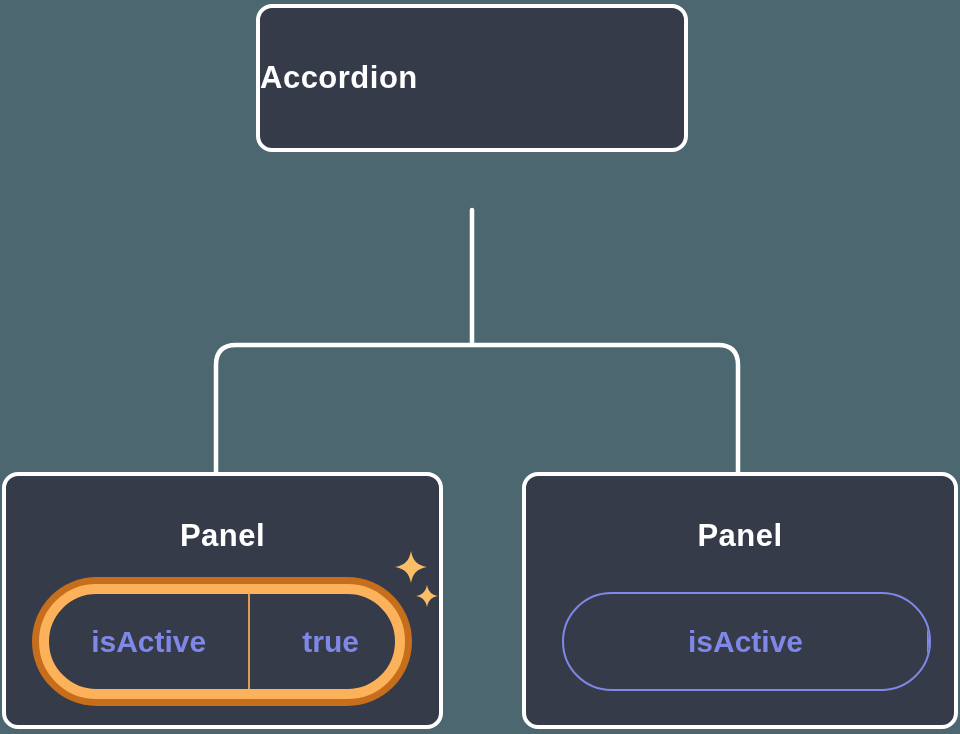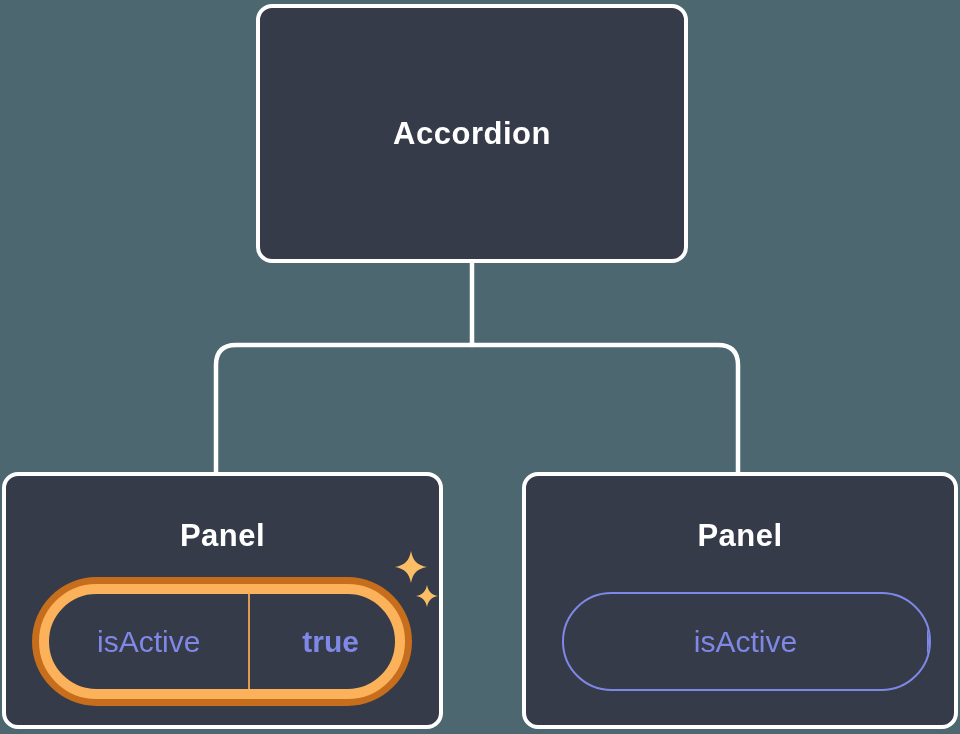--- a/index.html
+++ b/index.html
@@ -30,24 +30,24 @@
   }
   .node {
     position: absolute;
     box-sizing: border-box;
     background: var(--node-bg, #353B48);
     border: 4px solid var(--node-border, #FFFFFF);
     border-radius: 16px;
   }
   .node-root {
     left: 256px; top: 4px;
-    width: 432px; height: 259px;
+    width: 432px; height: 148px;
     display: flex;
     align-items: center;
-    justify-content: center;
+    justify-content: flex-start;
   }
   .node-label {
     color: var(--title-text, #FFFFFF);
     font-size: 31px;
     font-weight: 600;
     letter-spacing: 0.5px;
   }
   .node-panel-left {
     left: 2px; top: 472px;
     width: 441px; height: 257px;
@@ -83,20 +83,21 @@
     left: 36px; top: 116px;
     width: 369px; height: 99px;
     border: 2.5px solid var(--prop-purple, #7F88E6);
   }
   .pill-cell {
     display: flex;
     align-items: center;
     justify-content: center;
     color: var(--prop-purple, #7F88E6);
     font-size: 30px;
+    font-weight: bold;
   }
   .pill-cell.name { flex: 1.55; }
   .pill-cell.value { flex: 1; }
   .pill-cell.bold { font-weight: 700; padding-left: 16px; }
   .pill-divider {
     width: 2px;
     align-self: stretch;
   }
   .pill-highlighted .pill-divider { background: var(--highlight-divider, #E09B4E); }
   .pill-plain .pill-divider { background: var(--prop-purple, #7F88E6); }

